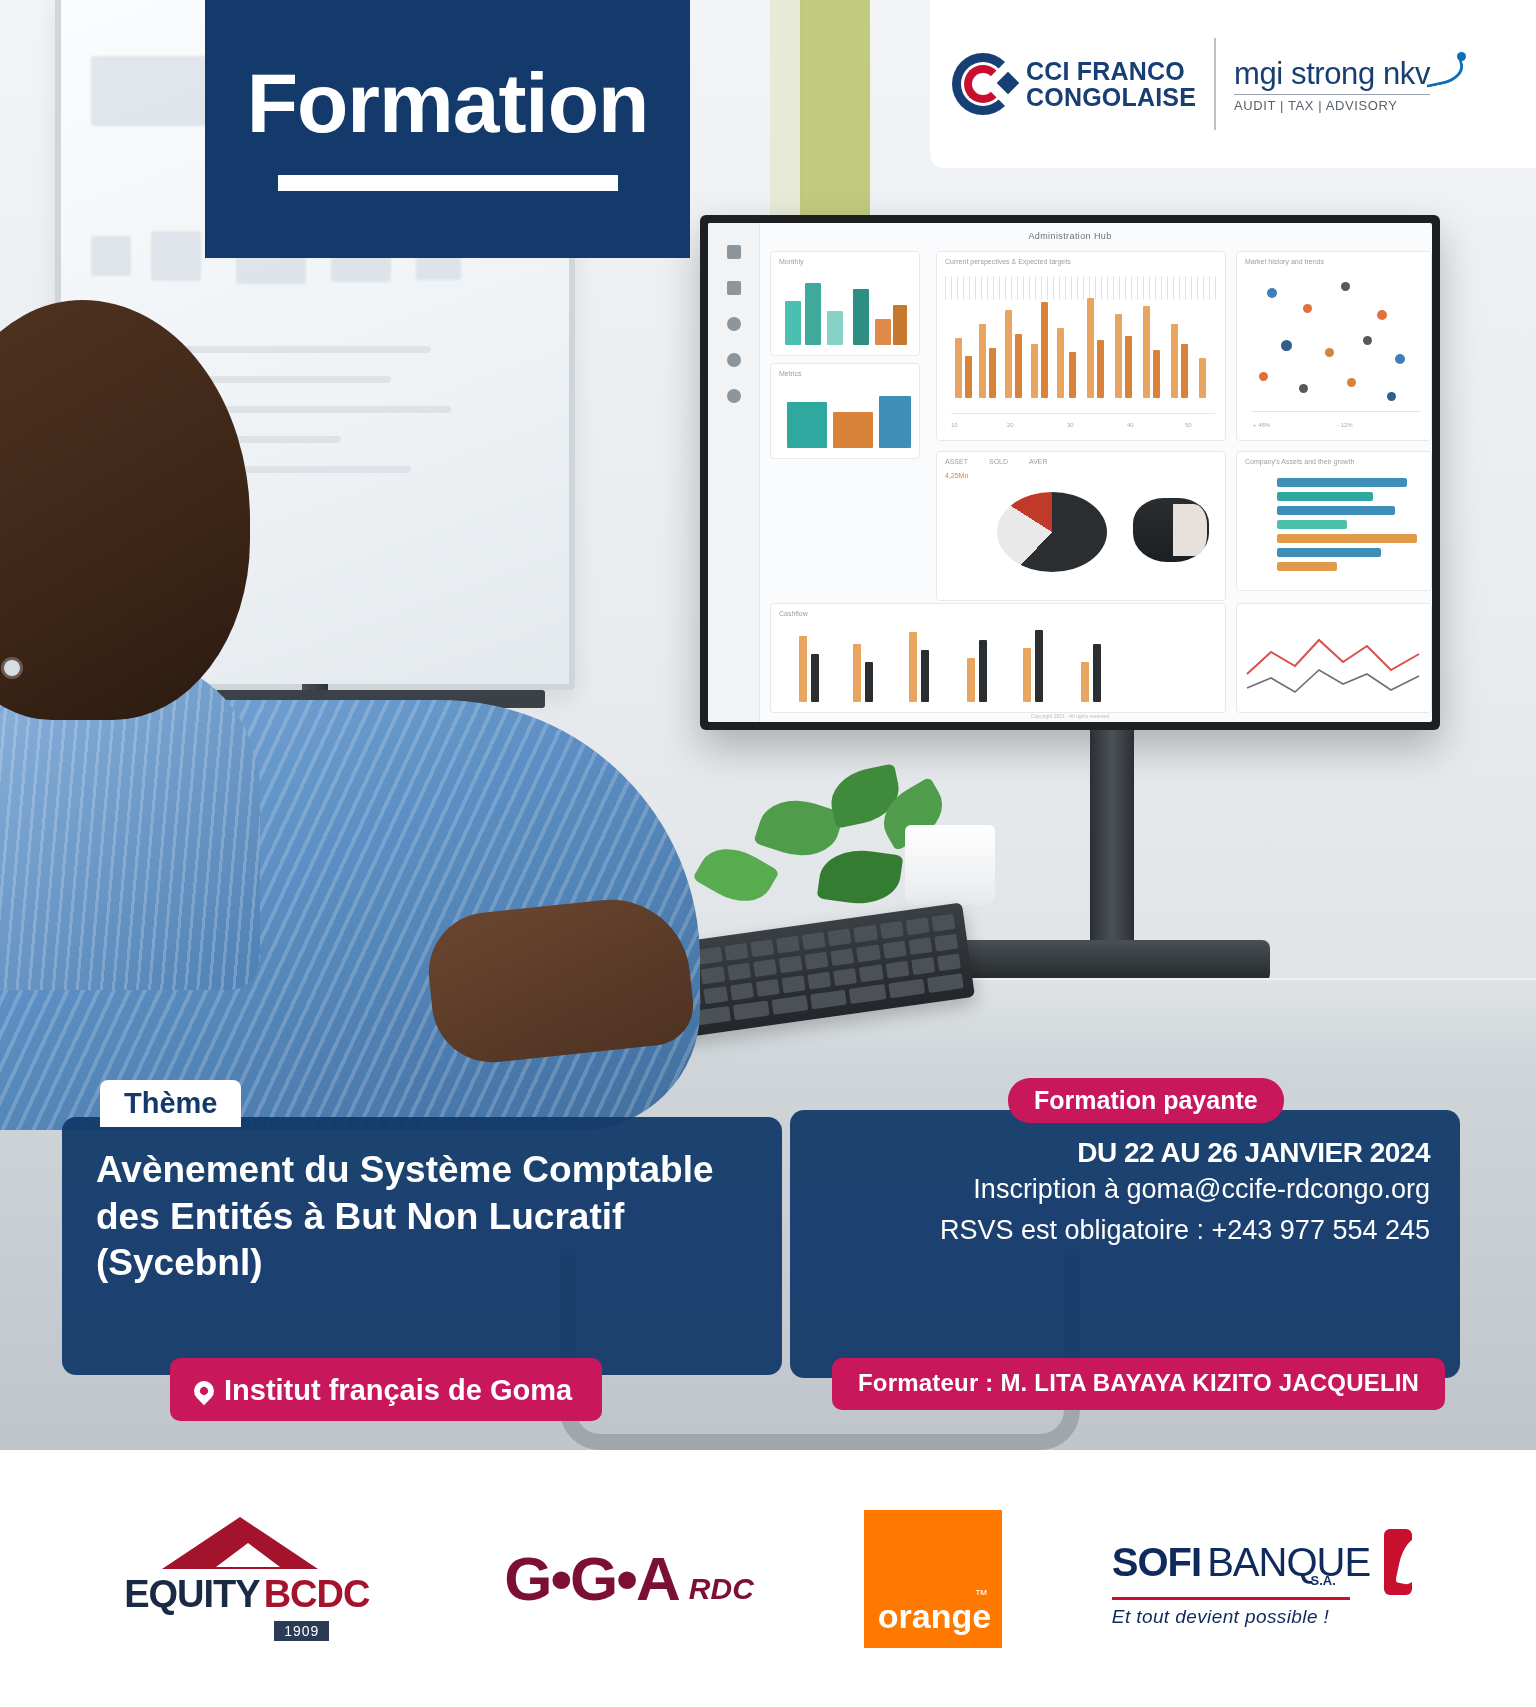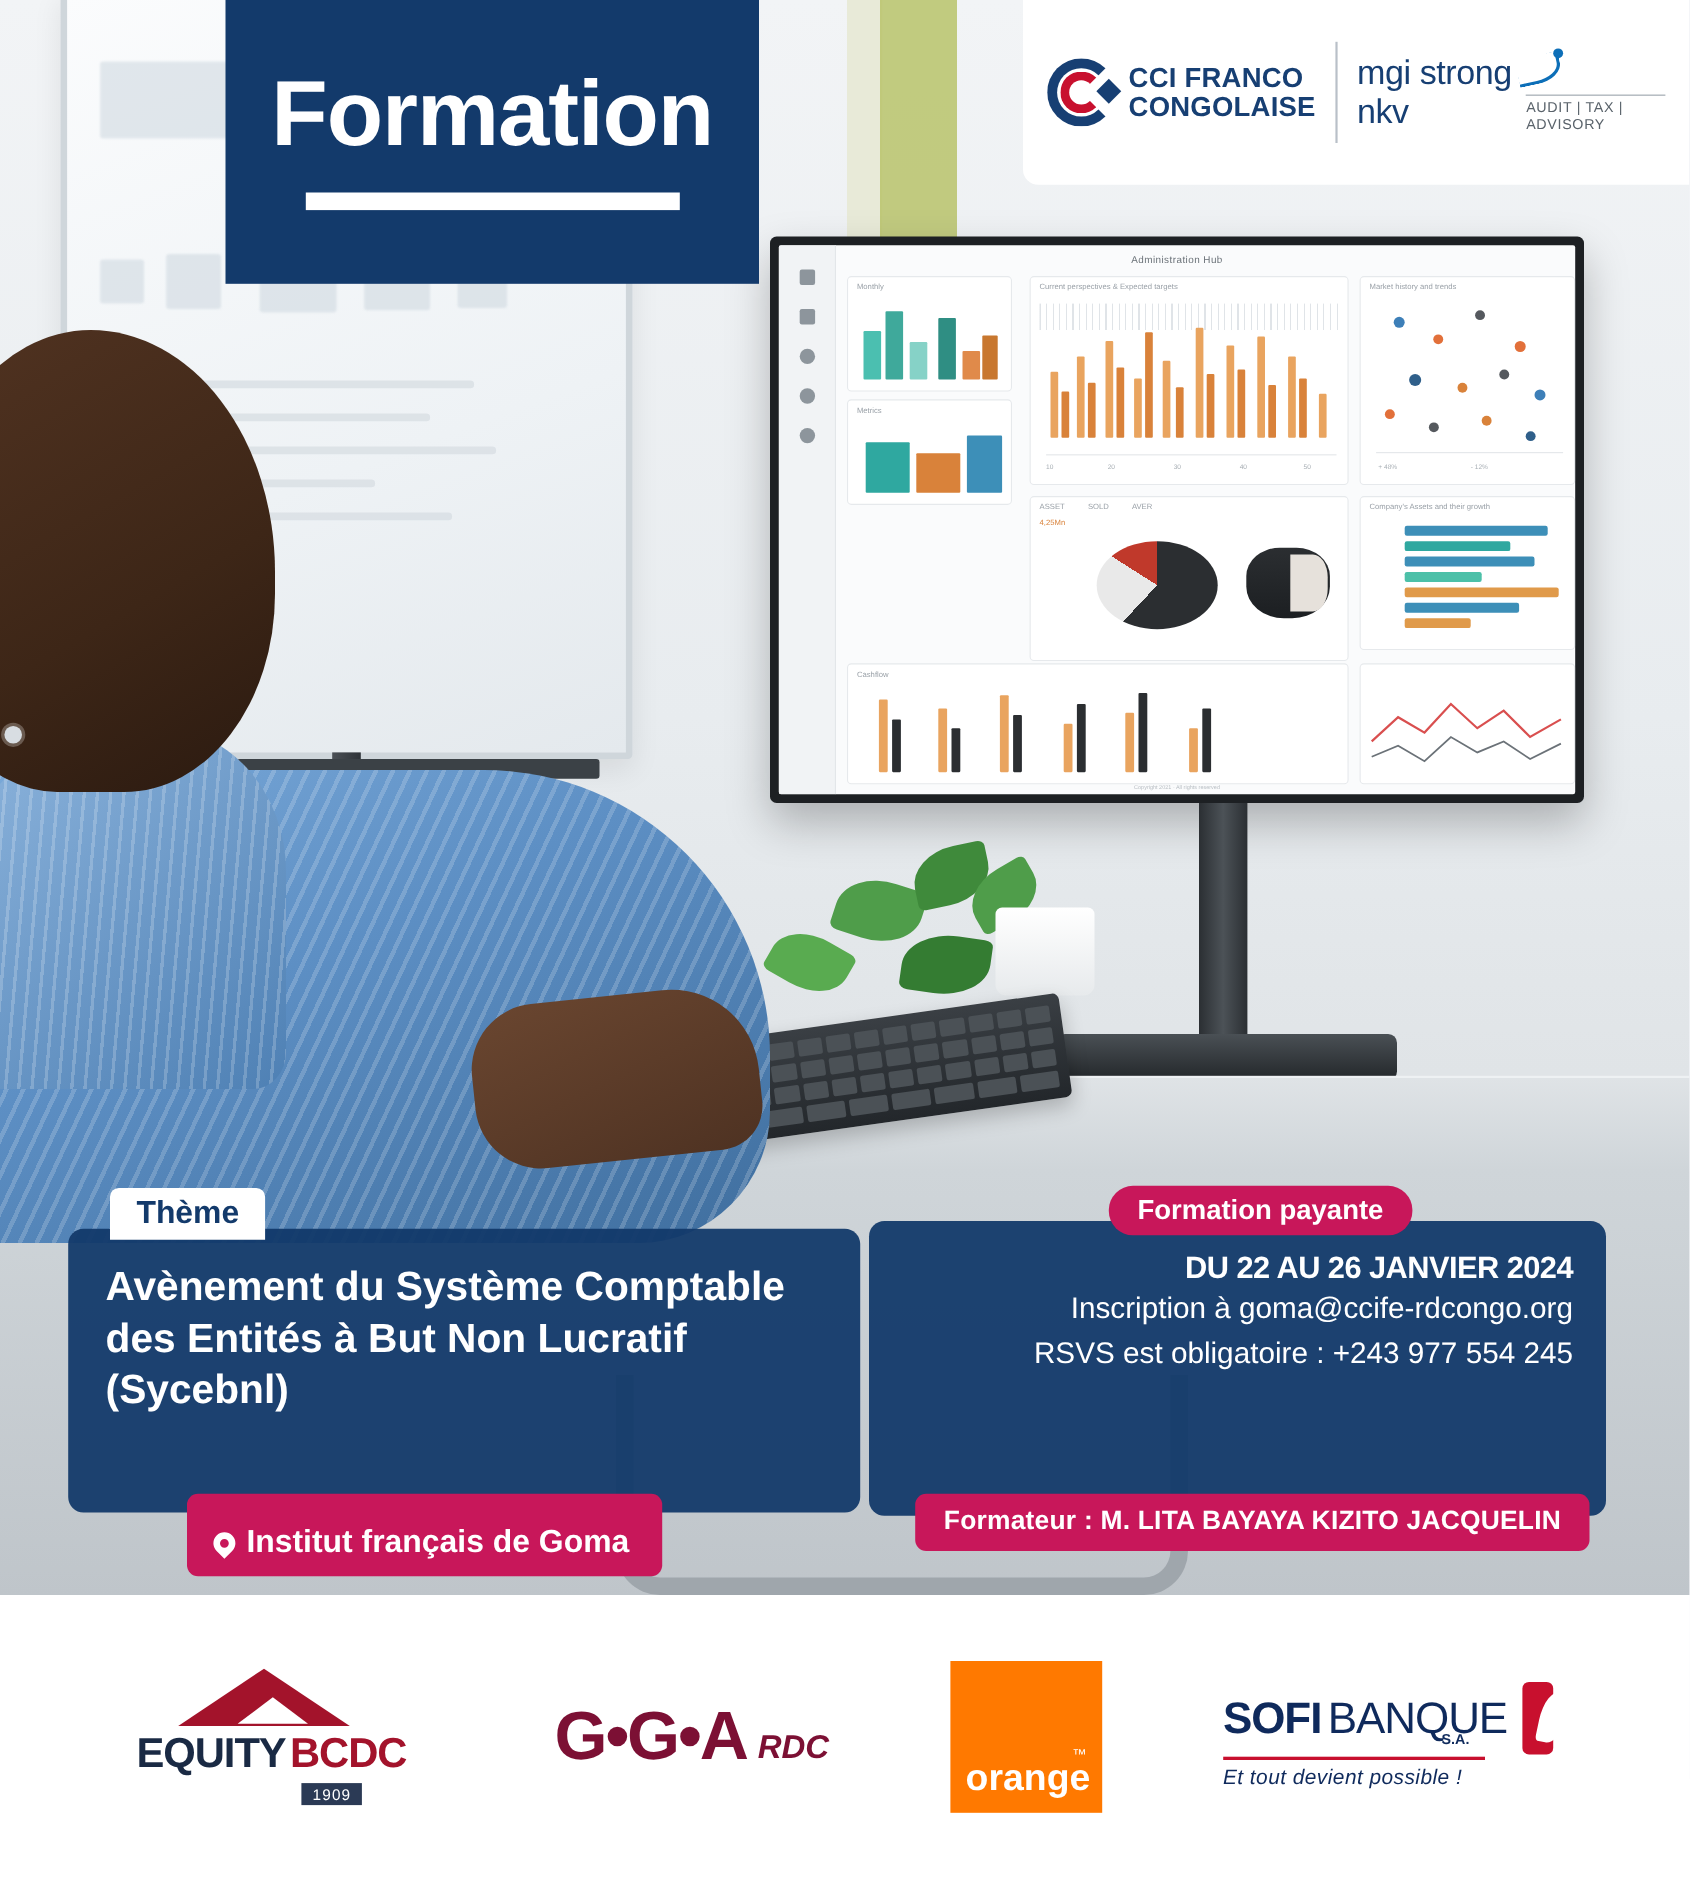--- a/index.html
+++ b/index.html
@@ -316,21 +316,21 @@
     transform: rotate(45deg);
   }
   .cci-text{
     font-size: 25px; font-weight:700; line-height:1.05;
     color:#173f73; letter-spacing:.2px;
   }
   .divider-v{
     width:2px; height: 92px; background:#b9c0c8;
   }
   .mgi{
-    display:flex; flex-direction:row; gap:2px;align-items:flex-end;
+    display:flex; flex-direction:column; gap:2px;
   }
   .mgi-top{
     font-size: 31px; color:#173f73; letter-spacing:-.4px; position:relative;
   }
   .mgi-top .swoosh{
     position:absolute; right:-34px; top: 2px;
     width: 40px; height: 26px;
     border-bottom: 3px solid #0d6fb8;
     border-right: 3px solid #0d6fb8;
     border-radius: 0 0 60% 0;
@@ -370,21 +370,21 @@
     color:#ffffff;
     font-size: 37px;
     font-weight: 700;
     line-height: 1.26;
   }
   .place-pill{
     position:absolute;
     left: 170px; top: 1358px;
     background:#c8175a;
     border-radius: 10px;
-    padding: 28px 30px 14px 24px;
+    padding: 16px 30px 14px 24px;
     display:flex; align-items:center; gap:10px;
     z-index: 9;
   }
   .place-pill .pin{
     width: 20px; height: 20px;
     background:#ffffff;
     border-radius: 50% 50% 50% 0;
     transform: rotate(-45deg);
     position:relative;
   }

